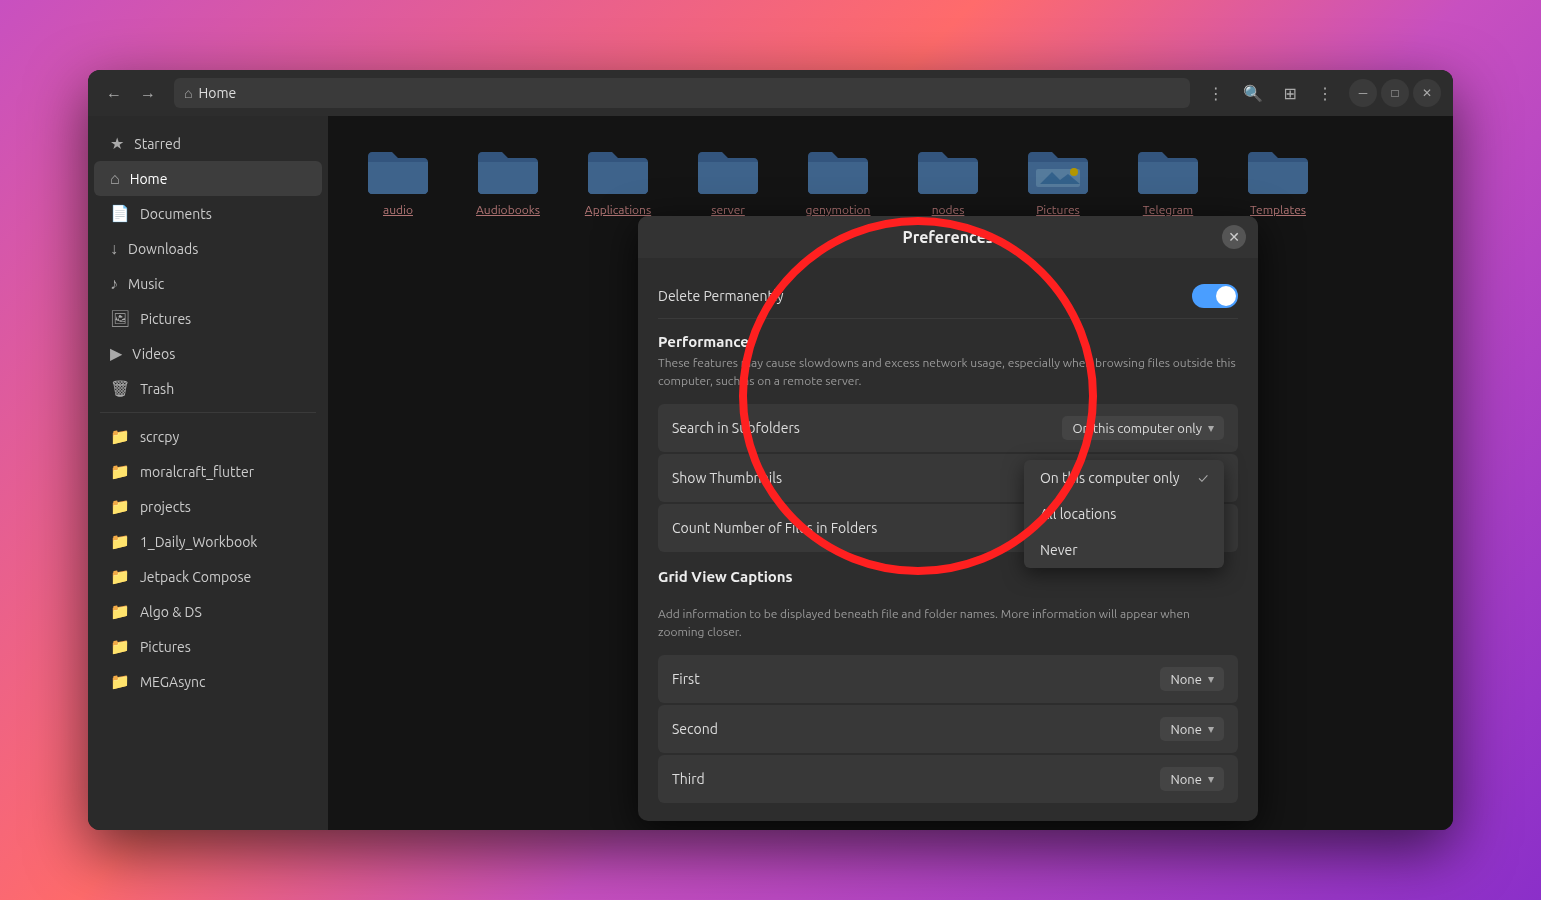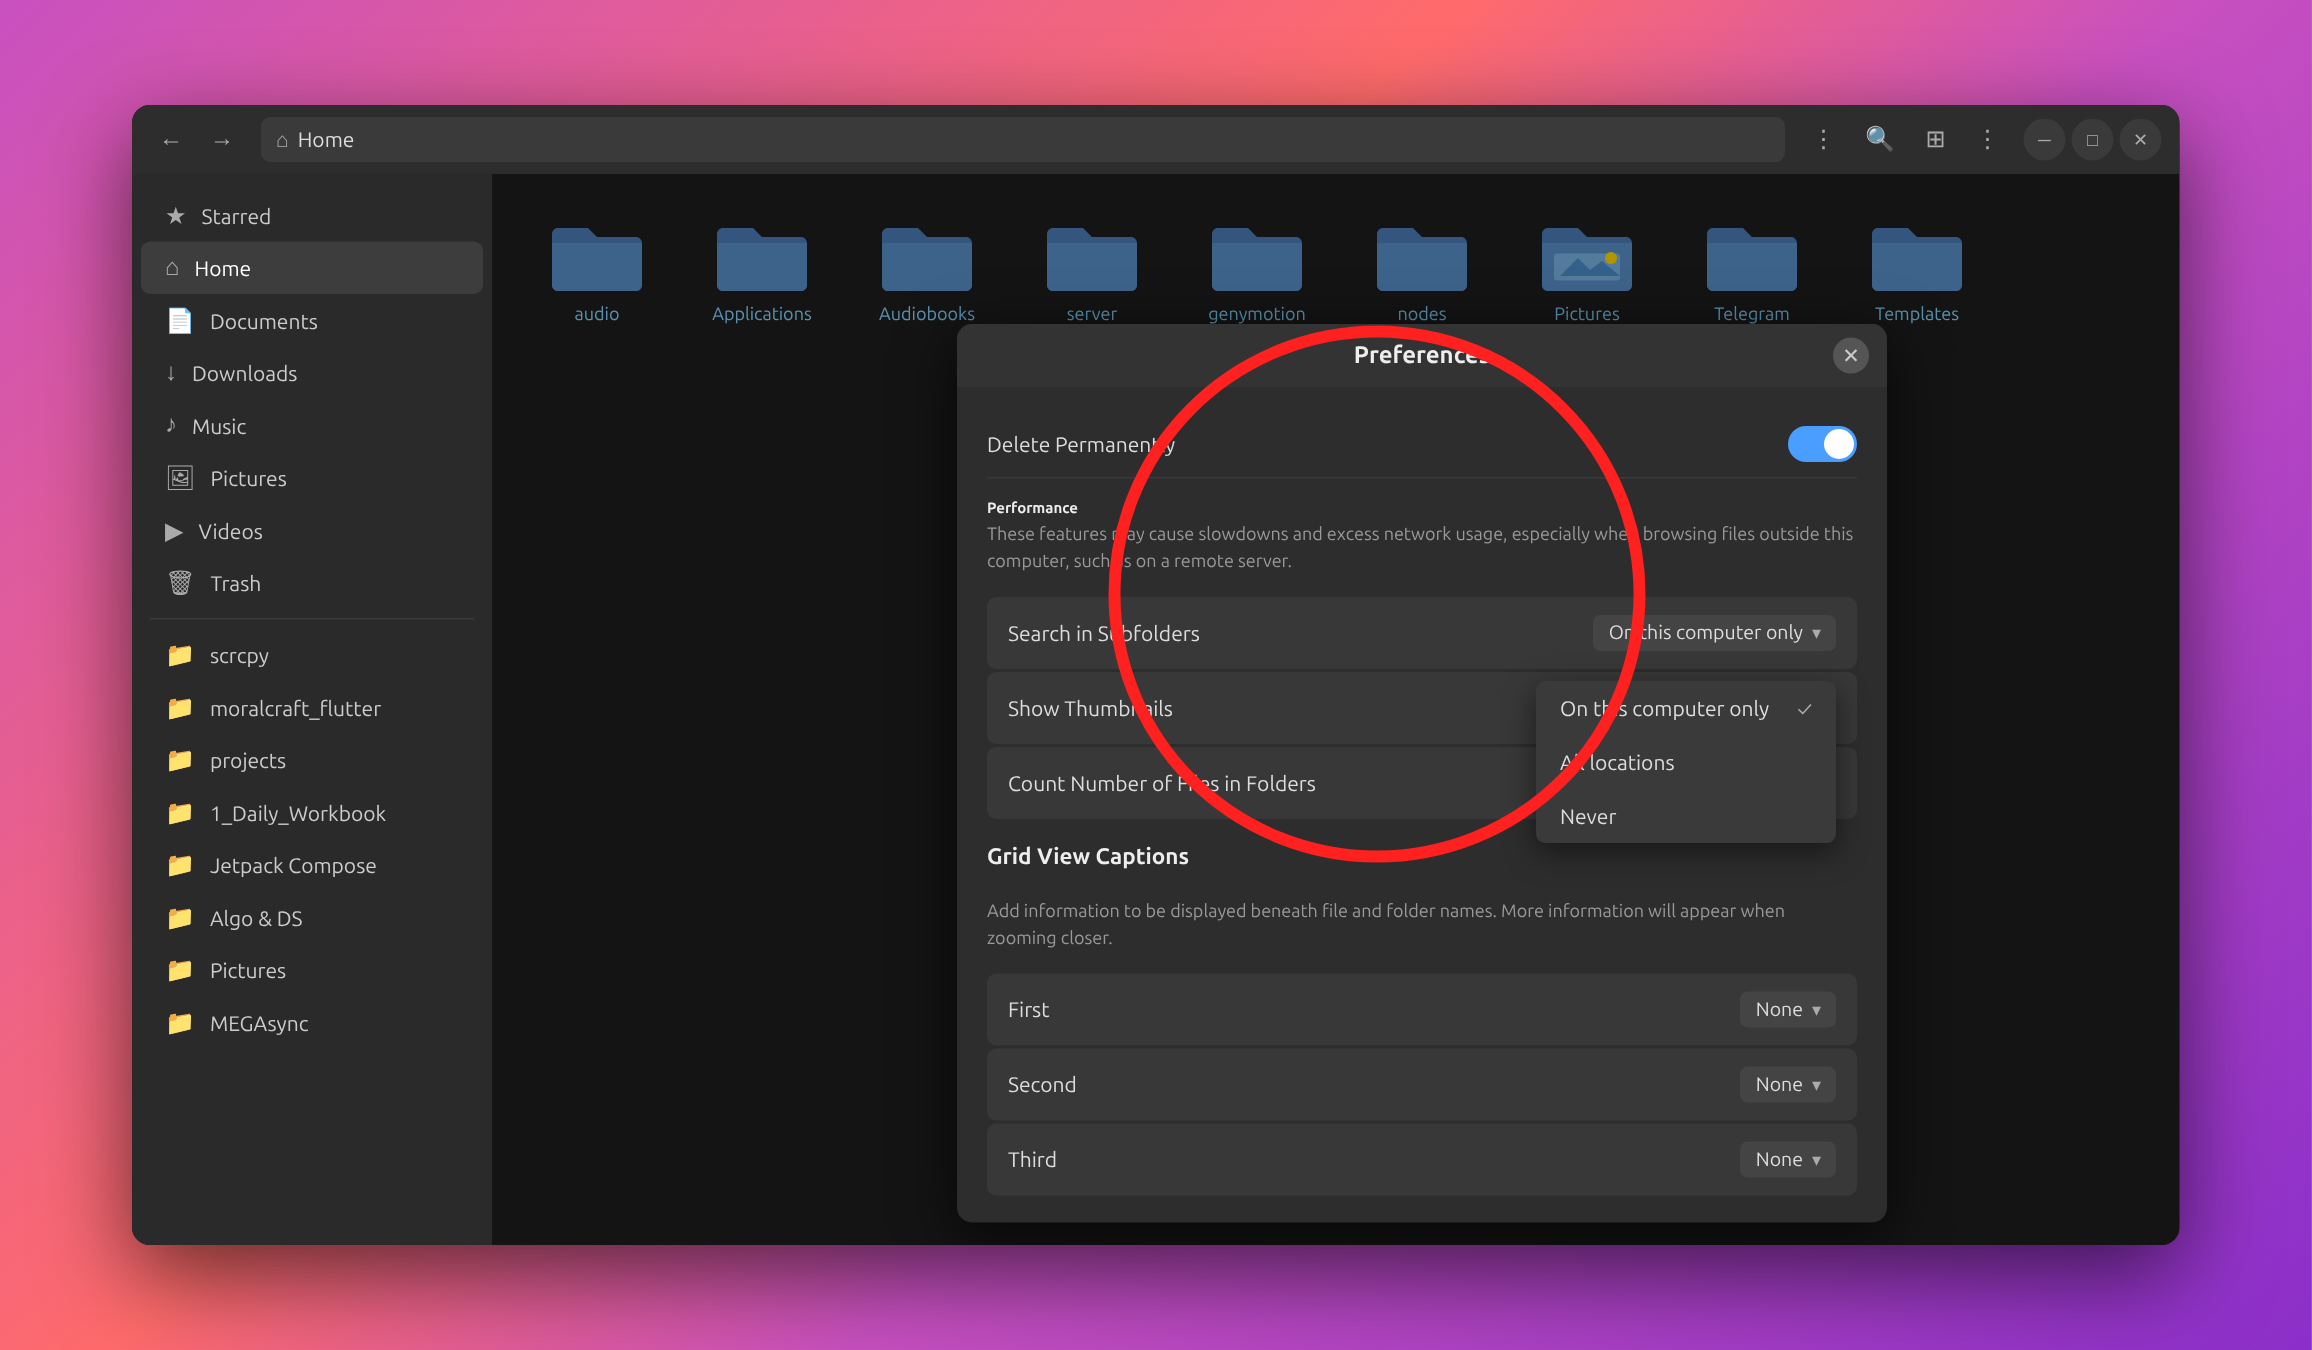--- a/index.html
+++ b/index.html
@@ -153,25 +153,26 @@
       cursor: pointer;
       width: 100px;
     }
     .folder-icon {
       width: 64px;
       height: 52px;
       position: relative;
     }
     .folder-icon svg { width: 100%; height: 100%; }
     .file-label {
-      color: #7dd3fc;
+      color: #fca5a5;
       font-size: 12px;
       text-align: center;
       word-break: break-word;
       line-height: 1.3;
+      text-decoration: underline;
     }
 
     
     .modal-backdrop {
       position: absolute;
       top: 0; left: 0; right: 0; bottom: 0;
       background: rgba(0,0,0,0.3);
       z-index: 10;
     }
 
@@ -244,21 +245,21 @@
       right: 2px;
       top: 2px;
       width: 20px; height: 20px;
       background: #fff;
       border-radius: 50%;
     }
 
     
     .pref-section-title {
       color: #eee;
-      font-size: 10px;
+      font-size: 15px;
       font-weight: 600;
       margin-bottom: 4px;
     }
     .pref-section-desc {
       color: #999;
       font-size: 12px;
       margin-bottom: 14px;
       line-height: 1.5;
     }
     .pref-setting-row {
@@ -430,30 +431,30 @@
           </div>
           <span class="file-label">audio</span>
         </div>
         <div class="file-item">
           <div class="folder-icon">
             <svg viewBox="0 0 64 52" fill="none" xmlns="http://www.w3.org/2000/svg">
               <path d="M2 12C2 9.8 3.8 8 6 8H26L32 14H58C60.2 14 62 15.8 62 18V46C62 48.2 60.2 50 58 50H6C3.8 50 2 48.2 2 46V12Z" fill="#4a7ab5"></path>
               <path d="M2 18H62V46C62 48.2 60.2 50 58 50H6C3.8 50 2 48.2 2 46V18Z" fill="#5a8ec8"></path>
             </svg>
           </div>
+          <span class="file-label">Audiobooks</span>
+        </div>
+        <div class="file-item">
+          <div class="folder-icon">
+            <svg viewBox="0 0 64 52" fill="none" xmlns="http://www.w3.org/2000/svg">
+              <path d="M2 12C2 9.8 3.8 8 6 8H26L32 14H58C60.2 14 62 15.8 62 18V46C62 48.2 60.2 50 58 50H6C3.8 50 2 48.2 2 46V12Z" fill="#4a7ab5"></path>
+              <path d="M2 18H62V46C62 48.2 60.2 50 58 50H6C3.8 50 2 48.2 2 46V18Z" fill="#5a8ec8"></path>
+            </svg>
+          </div>
           <span class="file-label">Applications</span>
-        </div>
-        <div class="file-item">
-          <div class="folder-icon">
-            <svg viewBox="0 0 64 52" fill="none" xmlns="http://www.w3.org/2000/svg">
-              <path d="M2 12C2 9.8 3.8 8 6 8H26L32 14H58C60.2 14 62 15.8 62 18V46C62 48.2 60.2 50 58 50H6C3.8 50 2 48.2 2 46V12Z" fill="#4a7ab5"></path>
-              <path d="M2 18H62V46C62 48.2 60.2 50 58 50H6C3.8 50 2 48.2 2 46V18Z" fill="#5a8ec8"></path>
-            </svg>
-          </div>
-          <span class="file-label">Audiobooks</span>
         </div>
 
         <div class="file-item">
           <div class="folder-icon">
             <svg viewBox="0 0 64 52" fill="none" xmlns="http://www.w3.org/2000/svg">
               <path d="M2 12C2 9.8 3.8 8 6 8H26L32 14H58C60.2 14 62 15.8 62 18V46C62 48.2 60.2 50 58 50H6C3.8 50 2 48.2 2 46V12Z" fill="#4a7ab5"></path>
               <path d="M2 18H62V46C62 48.2 60.2 50 58 50H6C3.8 50 2 48.2 2 46V18Z" fill="#5a8ec8"></path>
             </svg>
           </div>
           <span class="file-label">server</span>

